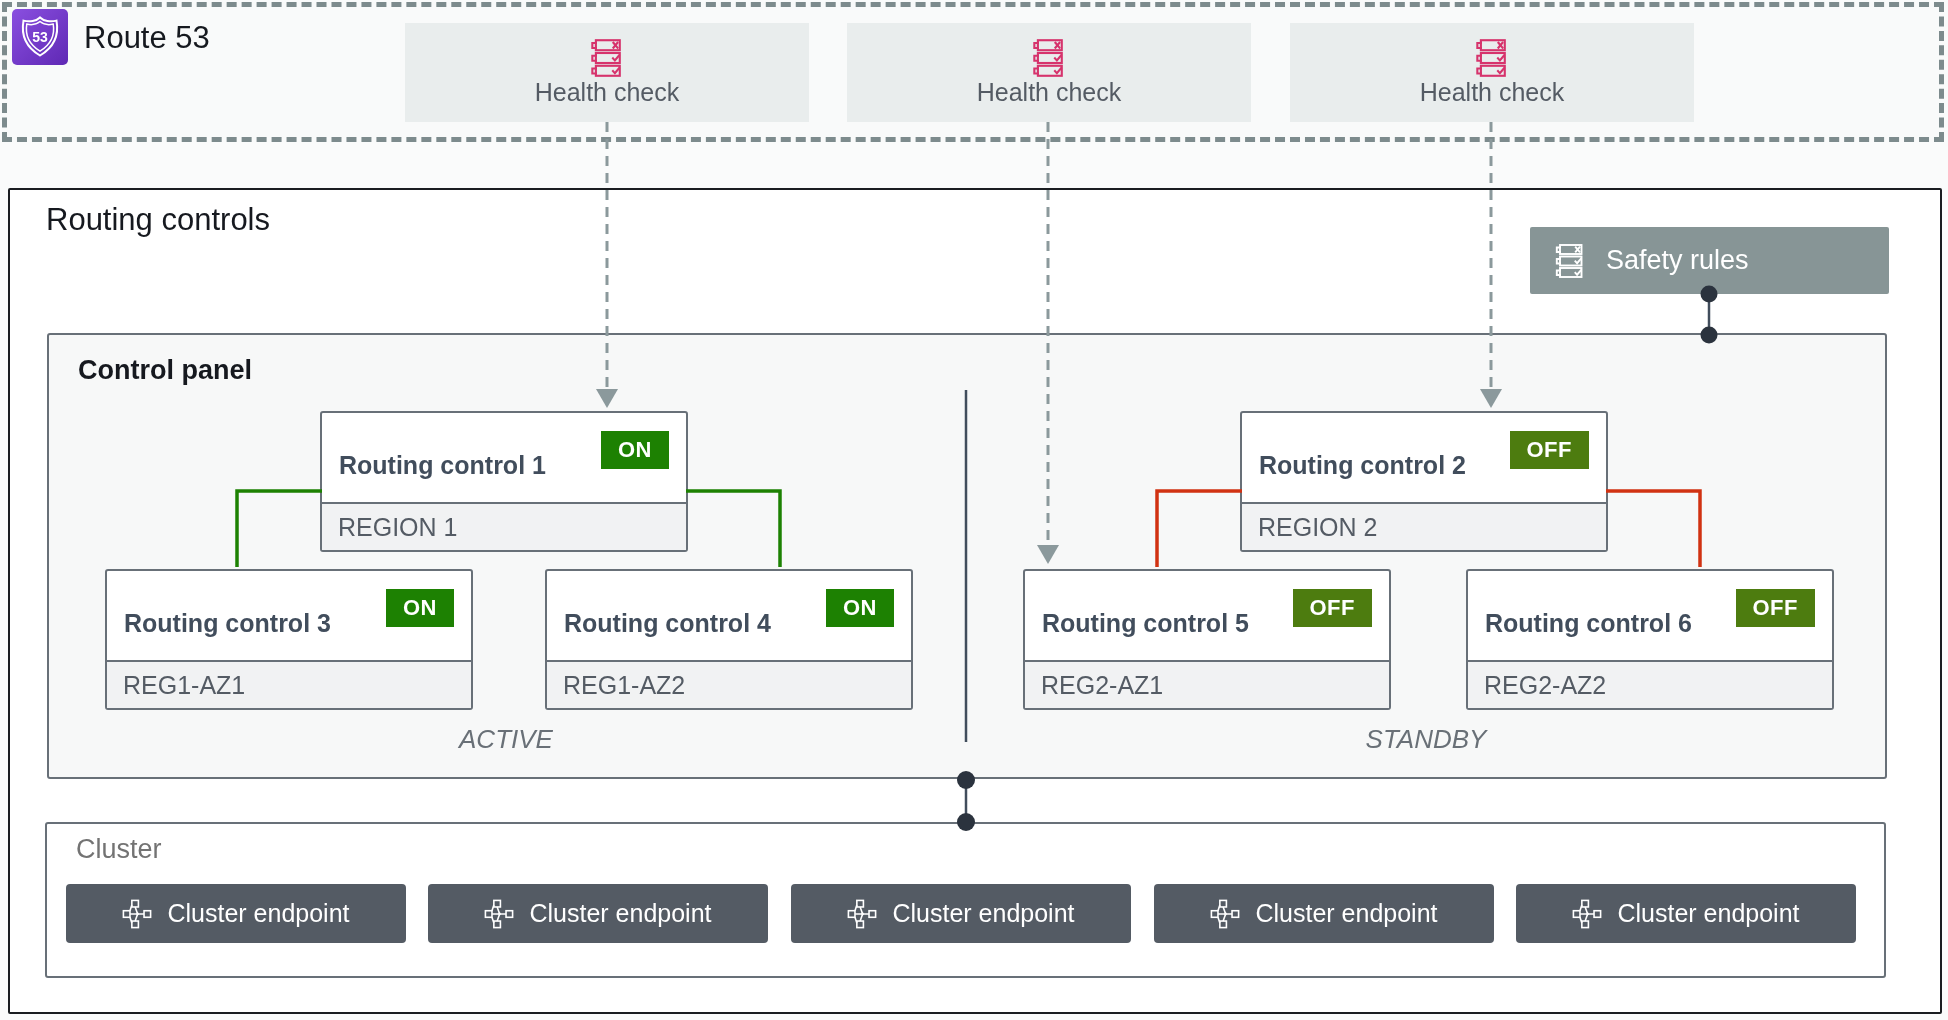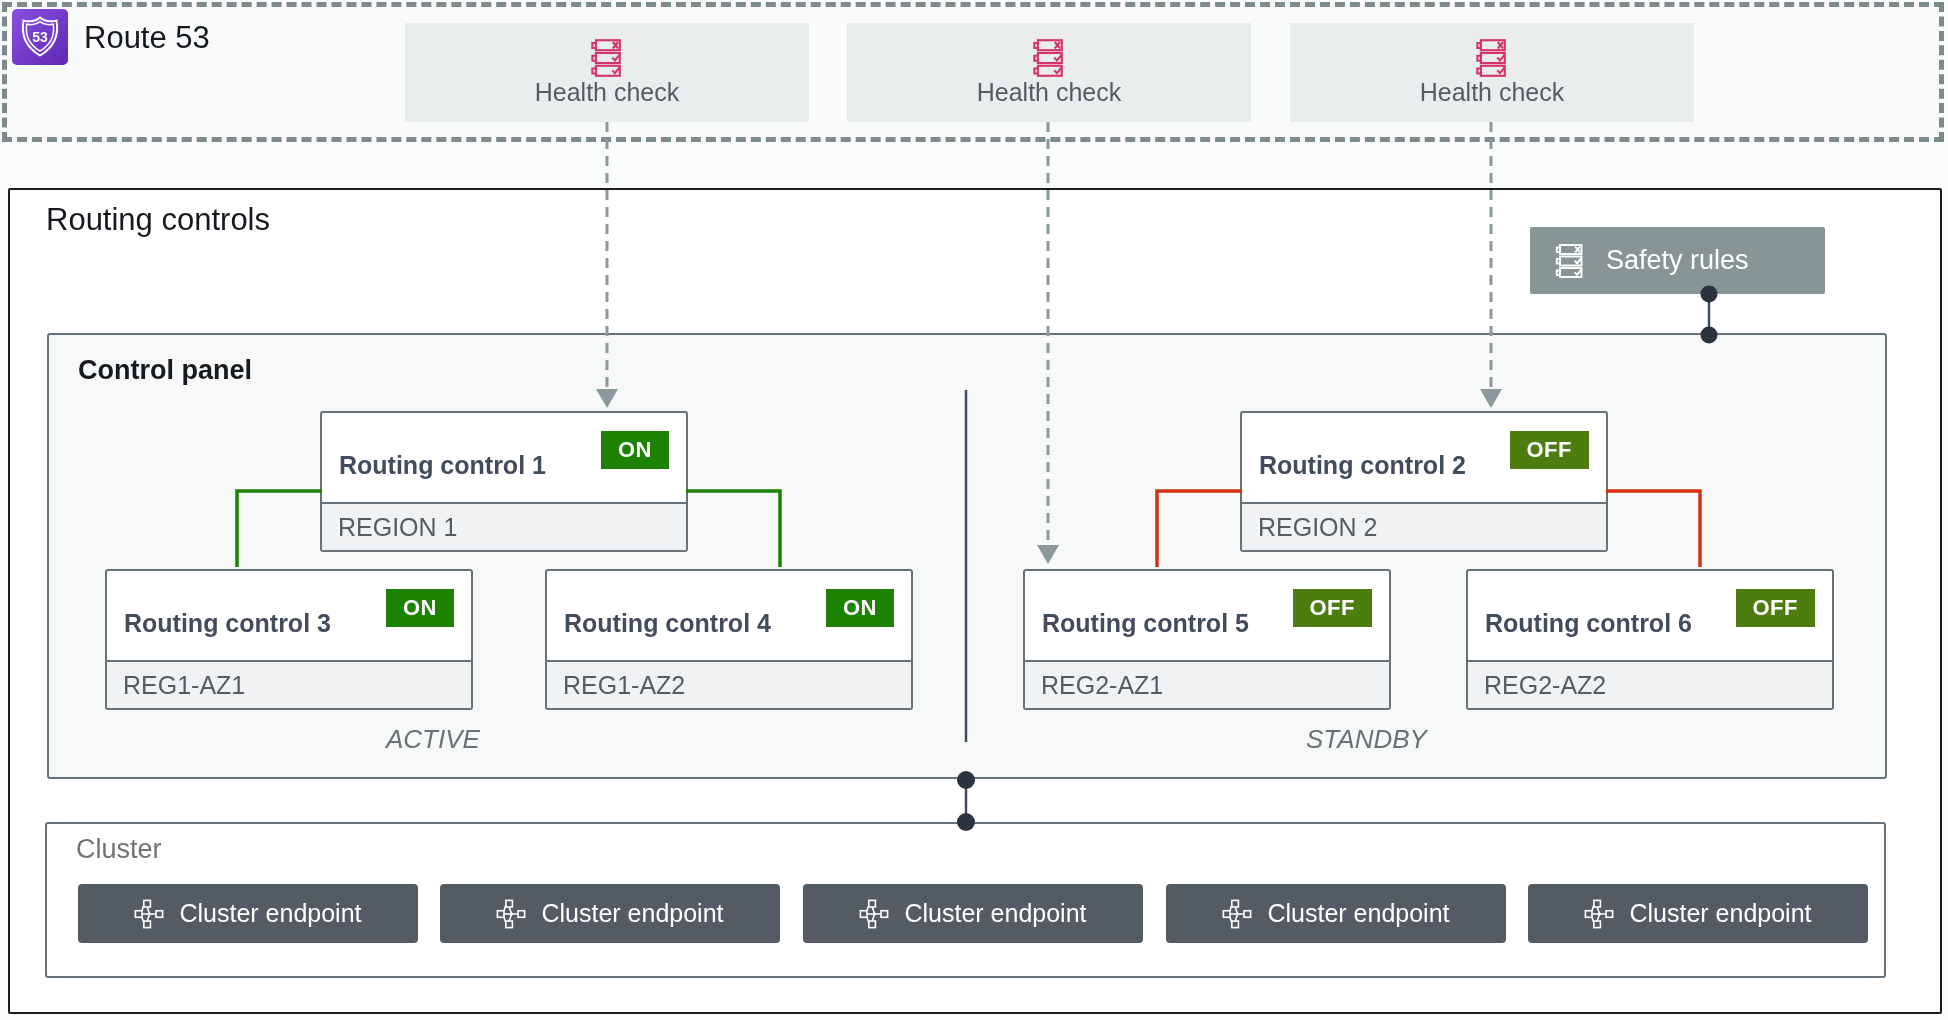--- a/index.html
+++ b/index.html
@@ -15,50 +15,50 @@
   .hc-card{position:absolute;top:23px;width:404px;height:99px;background:#e9eded;
     display:flex;flex-direction:column;align-items:center;justify-content:center;}
   .hc-icon{width:40px;height:40px;color:#d6336c;}
   .hc-label{font-size:25px;color:#545b64;}
 
   
   .main-box{position:absolute;left:8px;top:188px;width:1930px;height:822px;
     border:2.5px solid #1a1d21;background:#ffffff;border-radius:2px;}
   .main-title{position:absolute;left:46px;top:202px;font-size:31px;color:#16191f;white-space:nowrap;}
 
-  .safety-rules{position:absolute;left:1530px;top:227px;width:295px;height:67px;background:#879596;
+  .safety-rules{position:absolute;left:1530px;top:227px;width:359px;height:67px;background:#879596;
     border-radius:2px;display:flex;align-items:center;gap:18px;padding-left:22px;box-sizing:border-box;}
   .sr-icon{width:36px;height:36px;color:#ffffff;}
   .sr-label{font-size:27px;color:#ffffff;white-space:nowrap;}
 
   .control-panel{position:absolute;left:47px;top:333px;width:1836px;height:442px;
     border:2.5px solid #687078;background:#f7f8f8;border-radius:3px;}
   .cp-title{position:absolute;left:78px;top:355px;font-size:27px;font-weight:bold;color:#16191f;white-space:nowrap;}
 
   
   .rc{position:absolute;width:368px;border:2px solid #687078;border-radius:3px;background:#ffffff;box-sizing:border-box;}
   .rc-top{height:73px;display:flex;align-items:center;justify-content:space-between;padding:0 17px;}
   .rc-name{font-size:25px;font-weight:bold;color:#414d5c;white-space:nowrap;margin-top:31px;}
   .badge{height:38px;display:flex;align-items:center;justify-content:center;padding:0 17px;
     font-size:22px;font-weight:bold;color:#ffffff;letter-spacing:.5px;white-space:nowrap;}
   .badge.on{background:#1d8102;}
   .badge.off{background:#4d7c0f;}
   .rc-bottom{height:46px;background:#f1f2f3;border-top:2px solid #687078;
     display:flex;align-items:center;padding:0 16px;margin-top:16px;}
   .rc-scope{font-size:25px;color:#545b64;white-space:nowrap;}
 
-  .zone-label{position:absolute;top:724px;width:240px;
+  .zone-label{position:absolute;top:724px;width:240px;text-align:center;
     font-size:26px;font-style:italic;color:#697077;}
 
   
   .cluster-box{position:absolute;left:45px;top:822px;width:1837px;height:152px;
     border:2.5px solid #687078;background:#ffffff;border-radius:3px;}
   .cluster-title{position:absolute;left:76px;top:834px;font-size:27px;color:#737373;white-space:nowrap;}
   .ep-btn{position:absolute;top:884px;width:340px;height:59px;background:#545b64;border-radius:4px;
-    display:flex;align-items:center;justify-content:center;gap:15px;margin-left:12px;}
+    display:flex;align-items:center;justify-content:center;gap:15px;}
   .ep-icon{width:30px;height:30px;color:#ffffff;}
   .ep-label{font-size:25px;color:#ffffff;white-space:nowrap;}
 
   .overlay{position:absolute;left:0;top:0;width:1948px;height:1020px;pointer-events:none;}
   .hidden-defs{position:absolute;width:0;height:0;overflow:hidden;}
 </style>
 </head>
 <body>
 
 <svg class="hidden-defs" aria-hidden="true">

